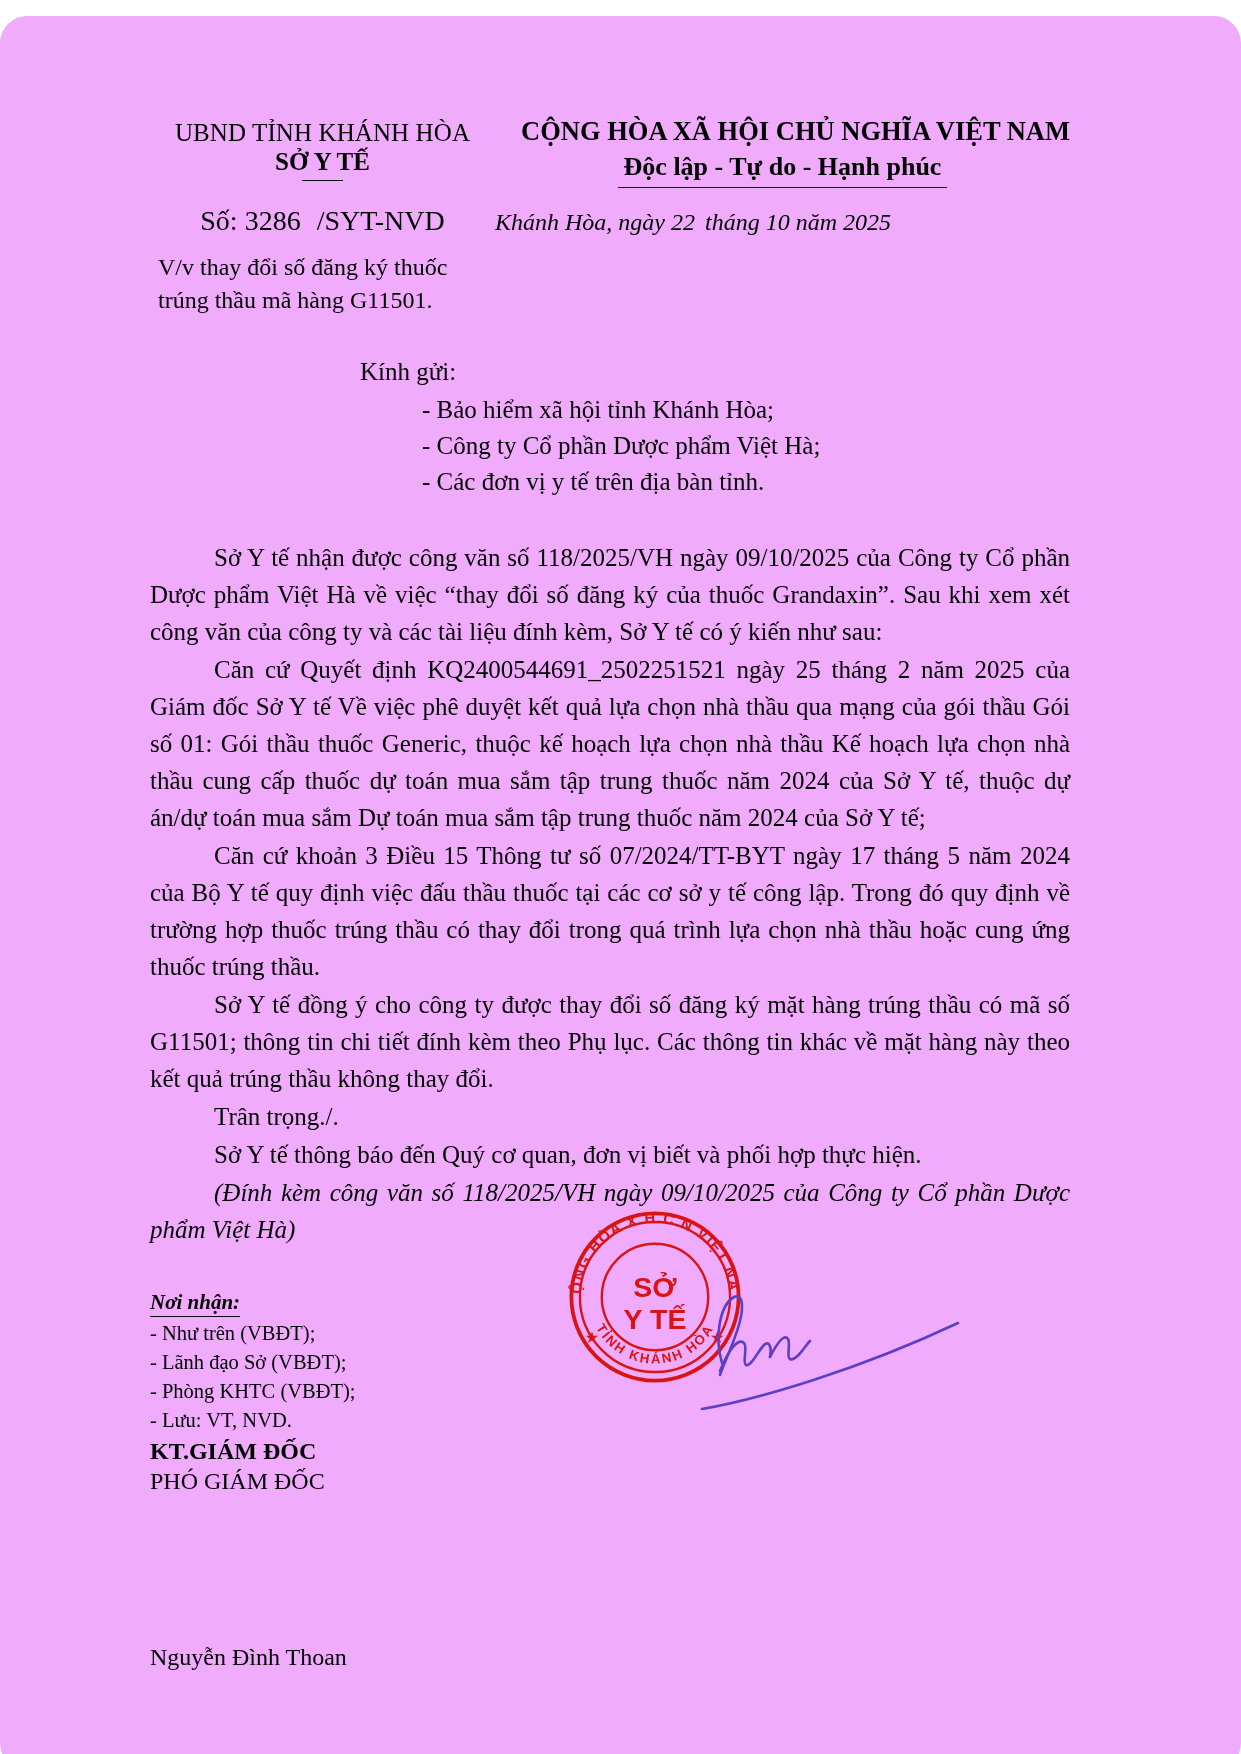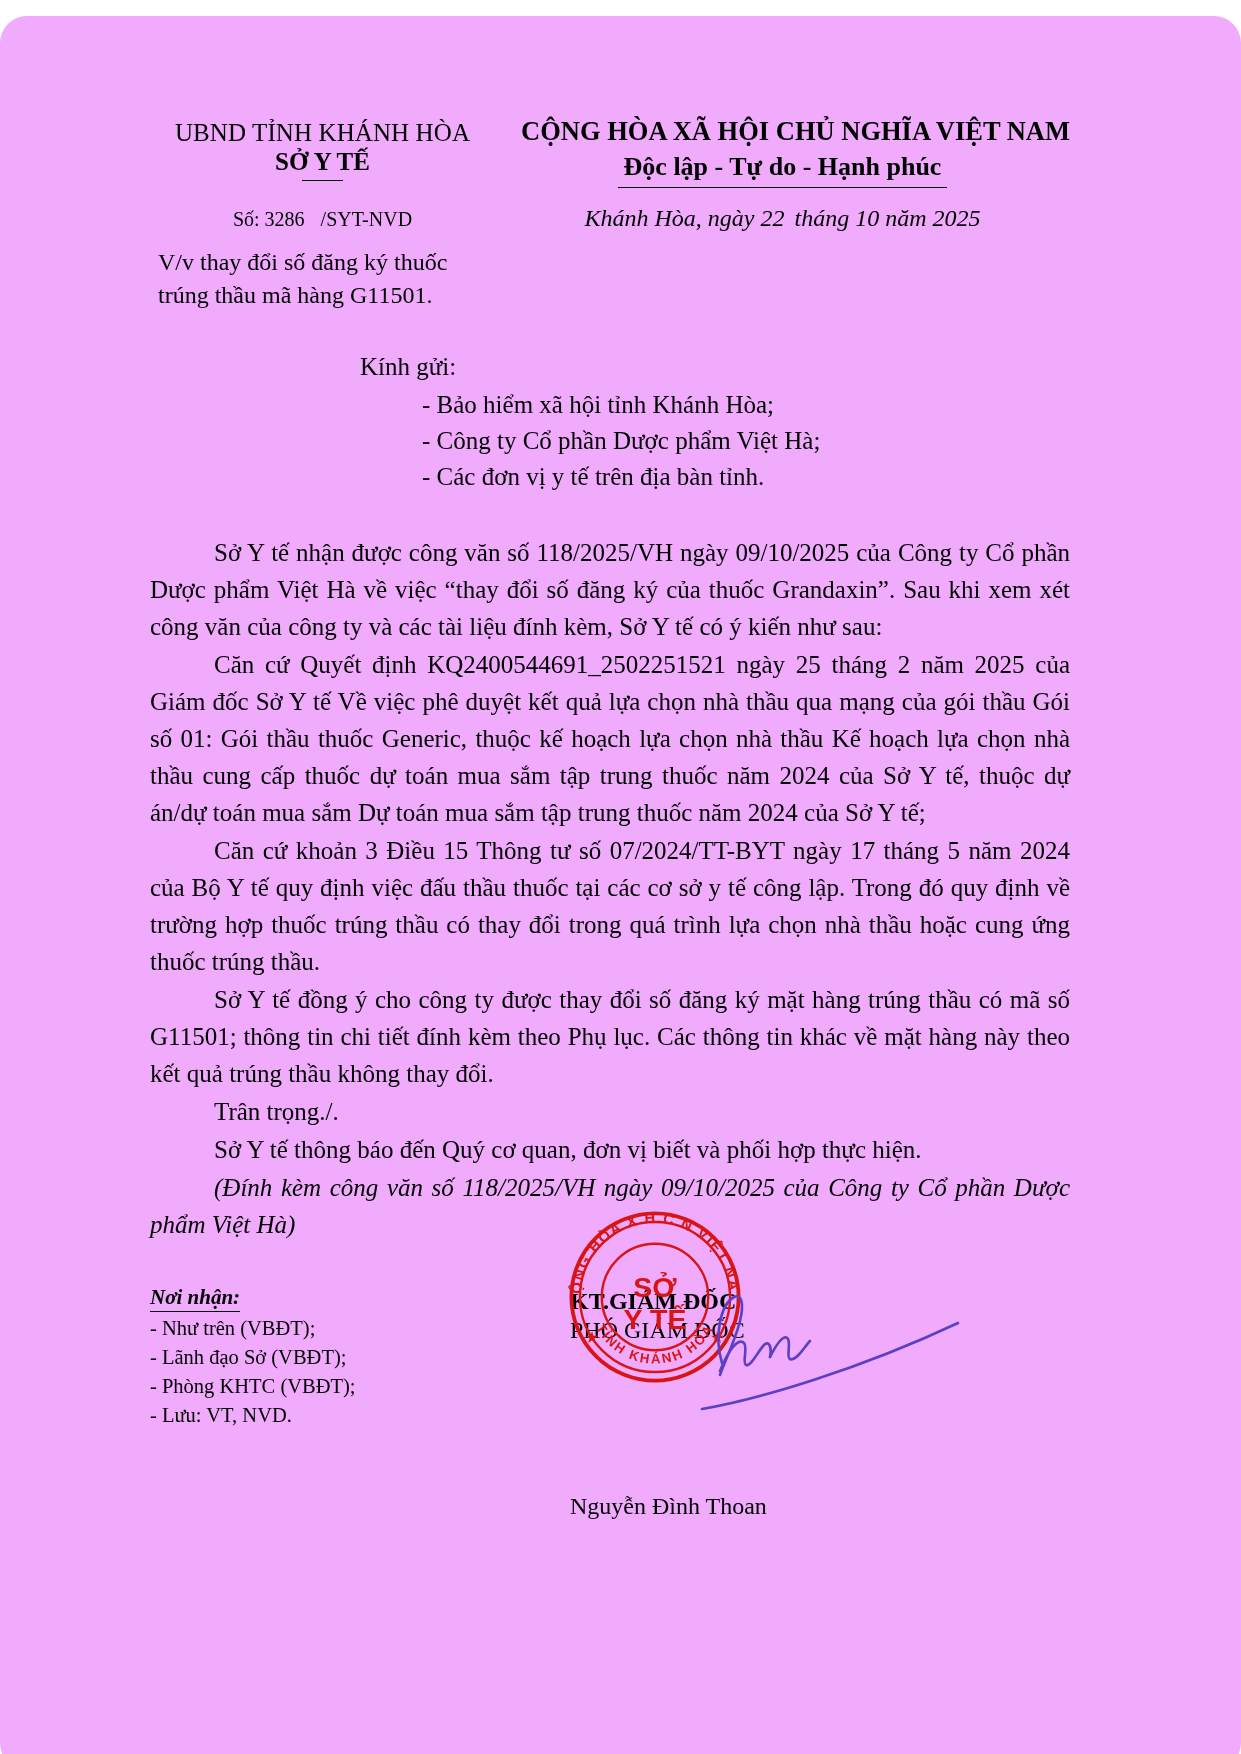--- a/index.html
+++ b/index.html
@@ -91,27 +91,26 @@
   
   .numdate {
     display: flex;
     align-items: baseline;
     width: 100%;
     margin-top: 22px;
   }
   .numdate-left {
     width: 345px;
     text-align: center;
-    font-size: 20px;
+    font-size: 28px;
     white-space: nowrap;
   }
   .numdate-left .gap { display:inline-block; width: 16px; }
   .numdate-right {
     flex: 1;
-    text-align: center;
     font-size: 24px;
     font-style: italic;
     white-space: nowrap;
   }
   .numdate-right .sep { display:inline-block; width: 10px; }
   .num-inline { display: inline; }
 
   
   .subject {
     width: 330px;
@@ -147,20 +146,21 @@
     text-align-last: left;
   }
   .body-text p.italic { font-style: italic; }
 
   
   .footer {
     position: relative;
     margin-top: 42px;
     display: flex;
     width: 100%;
+    flex-direction: column;
   }
   .footer-left {
     width: 420px;
   }
   .noinhan-title {
     font-size: 21px;
     font-weight: bold;
     font-style: italic;
     display: inline-block;
     position: relative;

